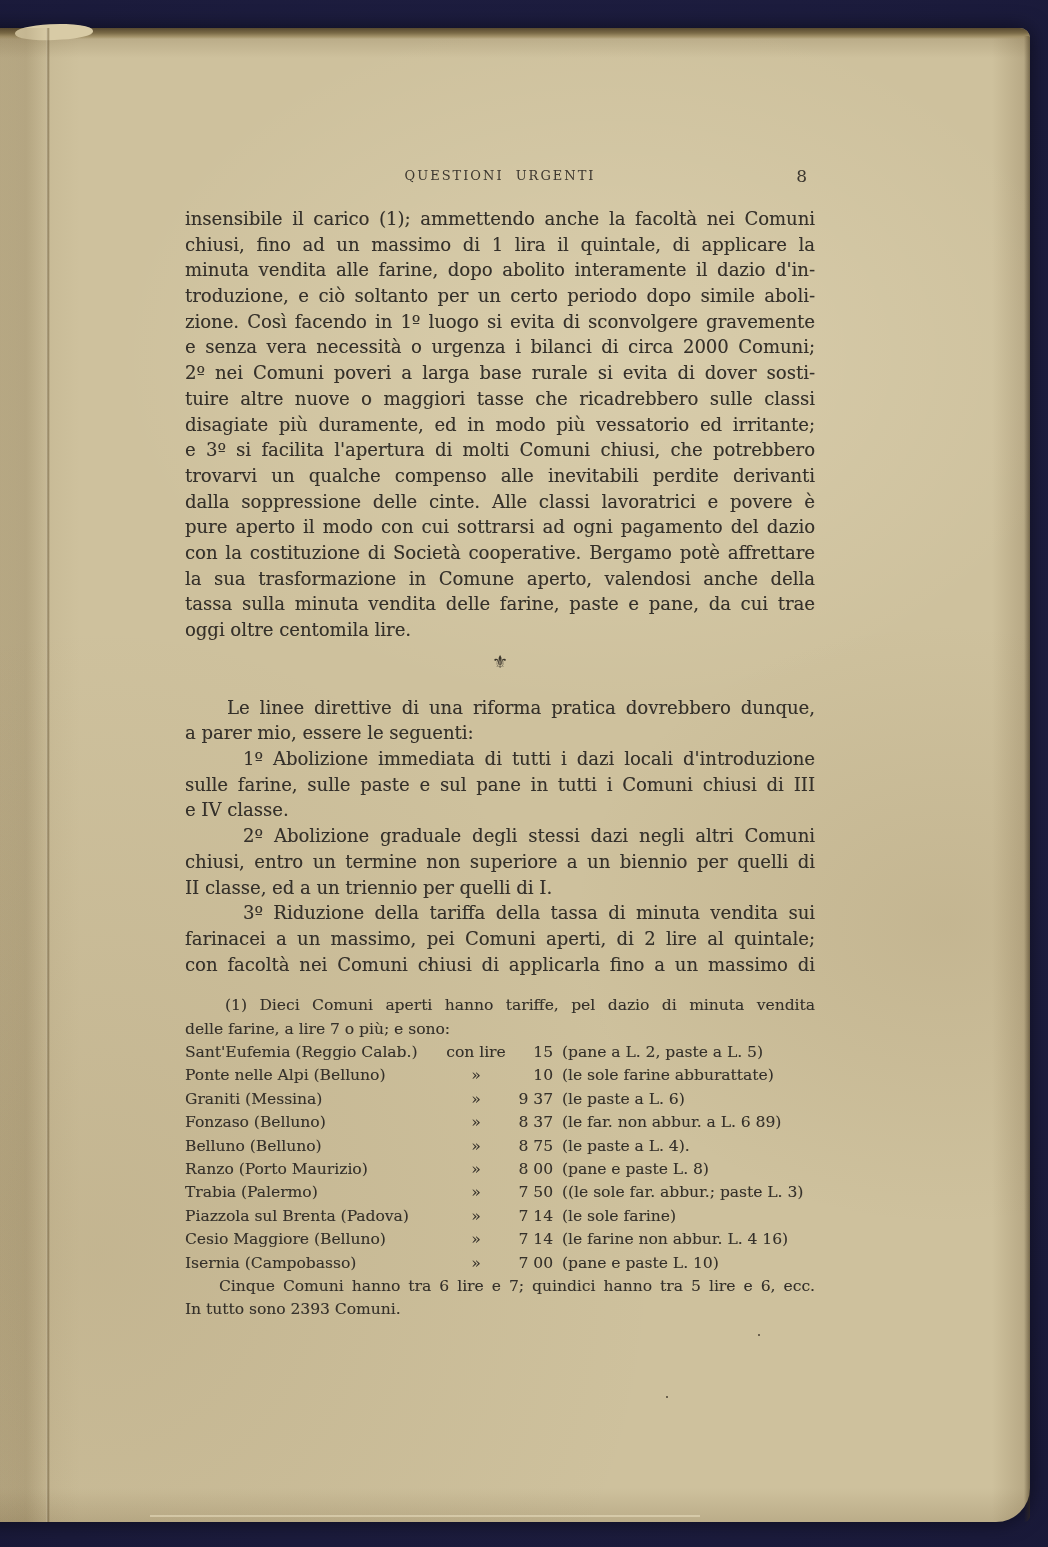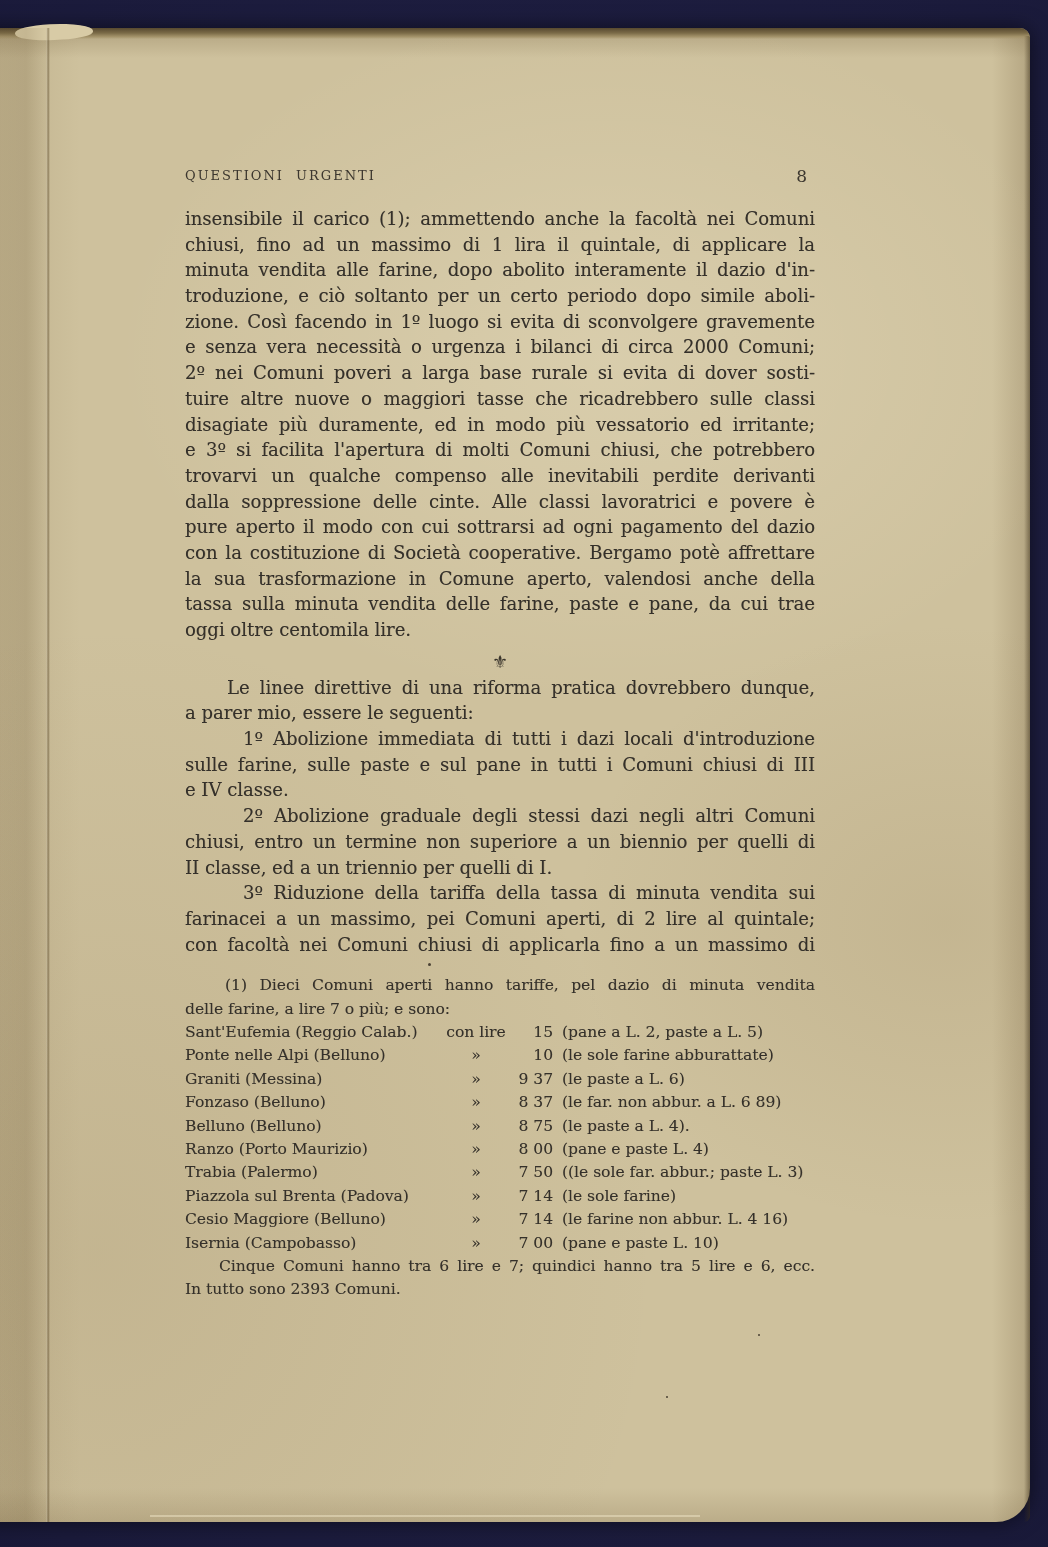--- a/index.html
+++ b/index.html
@@ -48,39 +48,39 @@
   .bottom-edge-line{
     position:absolute;left:180px;bottom:5px;width:550px;height:2px;
     background:rgba(238,228,198,0.5);
   }
   .speck{position:absolute;background:#4a4133;border-radius:50%;}
 
   .content{position:absolute;left:215px;top:138px;width:630px;}
 
   .page-head{position:relative;height:38px;padding-top:2px;}
   .rh-title{
-    font-size:13px;letter-spacing:2px;word-spacing:6px;
+    text-align:center;font-size:13px;letter-spacing:2px;word-spacing:6px;
     color:#3c372f;
   }
   .rh-num{position:absolute;right:8px;top:0;font-size:17px;color:#3c372f;}
 
   .bl{
     font-size:18px;line-height:25.7px;height:25.7px;overflow:hidden;
     text-align:justify;text-align-last:justify;
     text-shadow:0.3px 0.3px 0.3px rgba(62,52,40,0.35);
   }
   .bl.endl{text-align-last:left;}
   .ind1{text-indent:42px;}
   .ind2{text-indent:58px;}
 
   .ornament{
     margin-top:6px;height:26px;line-height:26px;text-align:center;
     font-size:18px;color:#3a352c;font-family:"DejaVu Sans","Liberation Sans",sans-serif;
   }
-  .para2{}
+  .para2{margin-top:20px;}
 
   .footnote{margin-top:17px;}
   .fl{
     font-size:15.5px;line-height:23.4px;height:23.4px;overflow:hidden;
     text-align:justify;text-align-last:justify;
     text-shadow:0.3px 0.3px 0.3px rgba(62,52,40,0.3);
   }
   .fl.endl{text-align-last:left;}
   .find1{text-indent:40px;}
   .find2{text-indent:34px;}
@@ -184,21 +184,21 @@
           <div class="frow">
             <span class="fname">Belluno (Belluno)</span>
             <span class="fmid">»</span>
             <span class="fval">8 75</span>
             <span class="fnote">(le paste a L. 4).</span>
           </div>
           <div class="frow">
             <span class="fname">Ranzo (Porto Maurizio)</span>
             <span class="fmid">»</span>
             <span class="fval">8 00</span>
-            <span class="fnote">(pane e paste L. 4)</span>
+            <span class="fnote">(pane e paste L. 8)</span>
           </div>
           <div class="frow">
             <span class="fname">Trabia (Palermo)</span>
             <span class="fmid">»</span>
             <span class="fval">7 50</span>
             <span class="fnote">((le sole far. abbur.; paste L. 3)</span>
           </div>
           <div class="frow">
             <span class="fname">Piazzola sul Brenta (Padova)</span>
             <span class="fmid">»</span>

